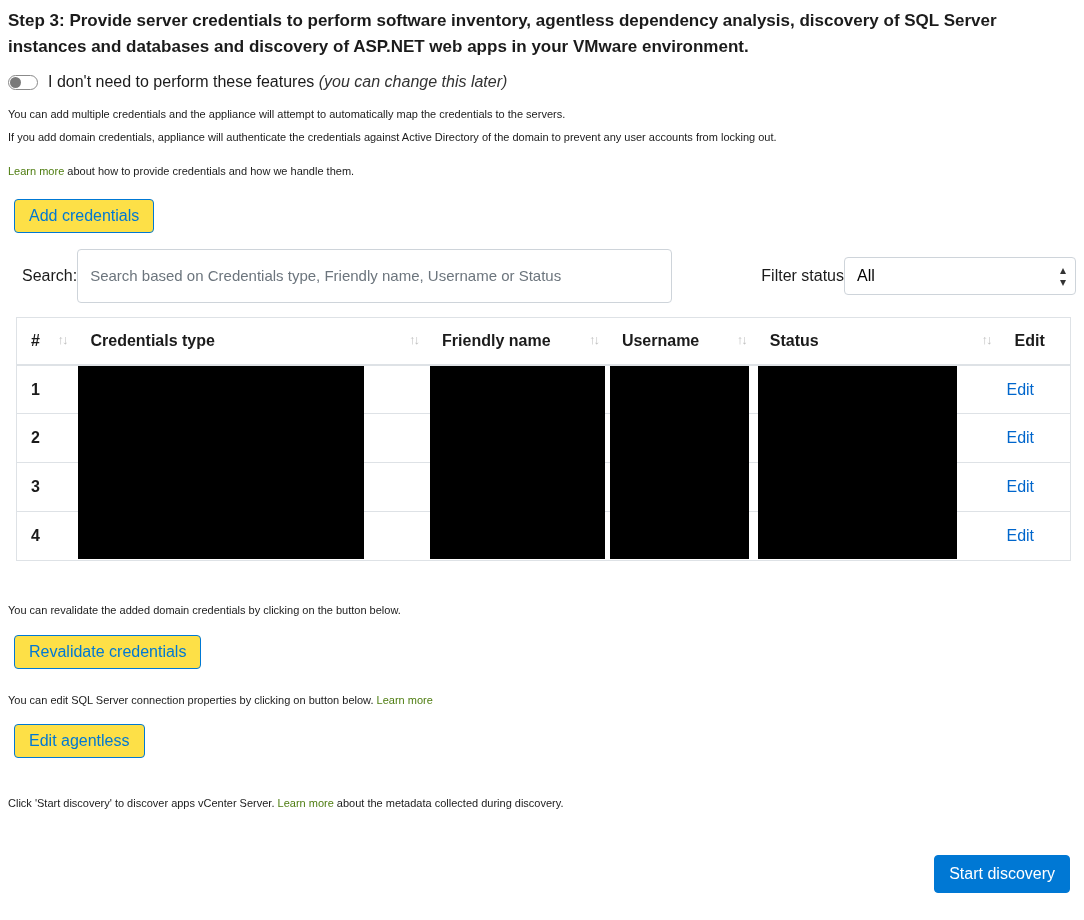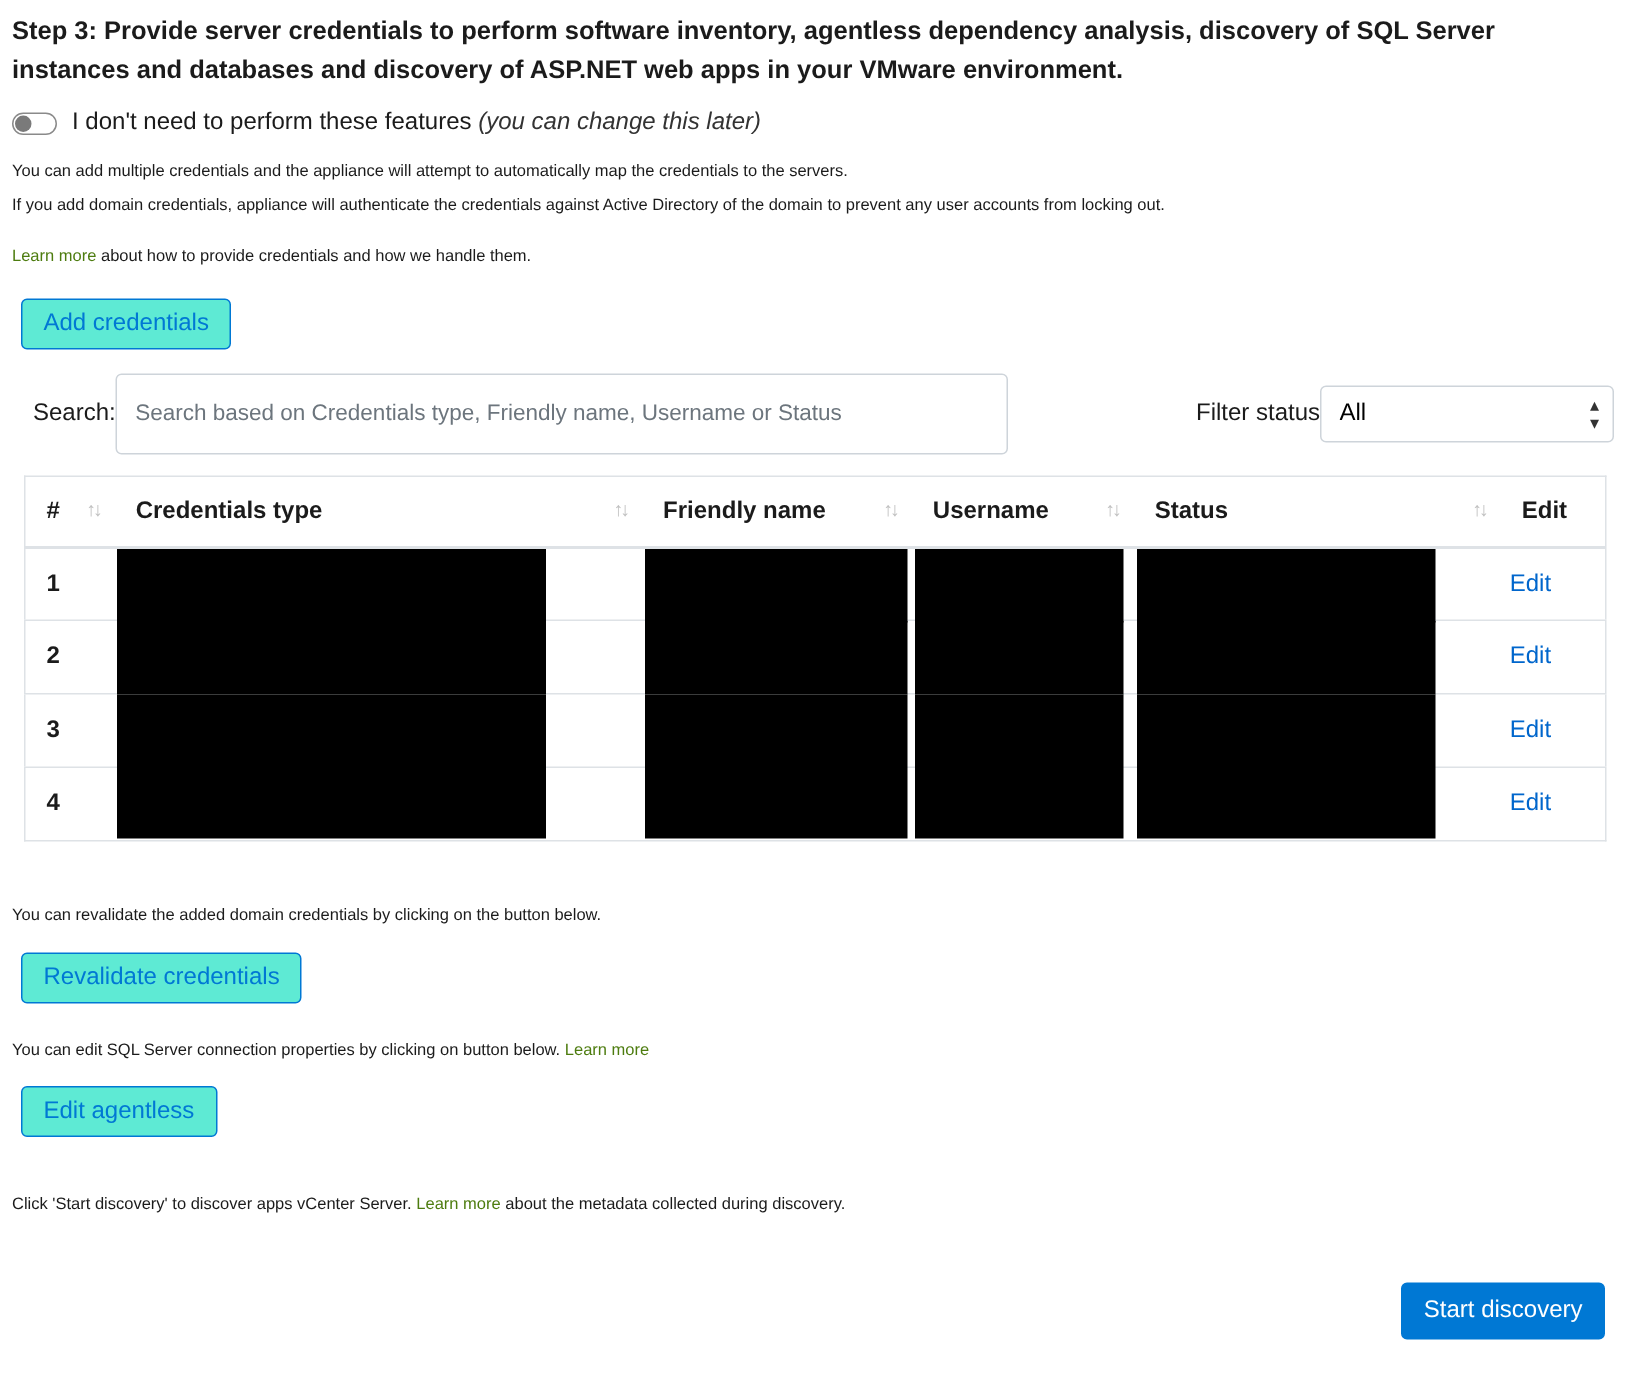--- a/index.html
+++ b/index.html
@@ -49,21 +49,21 @@
     font-size: 11px;
     line-height: 1.75;
     margin-bottom: 4px;
   }
   .body-text.block { margin-bottom: 14px; }
   a.link { color: #4d7c0f; text-decoration: none; cursor: pointer; }
   .btn-outline {
     display: inline-block;
     border: 1px solid #0078d4;
     color: #0078d4;
-    background: #5eead4;
+    background: #fde047;
     padding: 7px 14px;
     border-radius: 4px;
     font-size: 16px;
     cursor: pointer;
     margin-left: 6px;
   }
   .section-gap { margin-bottom: 16px; margin-top: 18px; }
   .search-filter-row {
     display: flex;
     align-items: center;
@@ -78,21 +78,21 @@
     border-radius: 4px;
     padding: 6px 12px;
     font-size: 15px;
     color: #495057;
   }
   .search-input::placeholder { color: #6c757d; }
   .spacer { flex: 1 1 auto; }
   .filter-label { font-size: 16px; }
   .select-wrap {
     position: relative;
-    width: 196px;
+    width: 232px;
   }
   .select {
     width: 100%;
     height: 38px;
     border: 1px solid #ced4da;
     border-radius: 4px;
     padding: 6px 30px 6px 12px;
     font-size: 16px;
     background: #fff;
     appearance: none;

